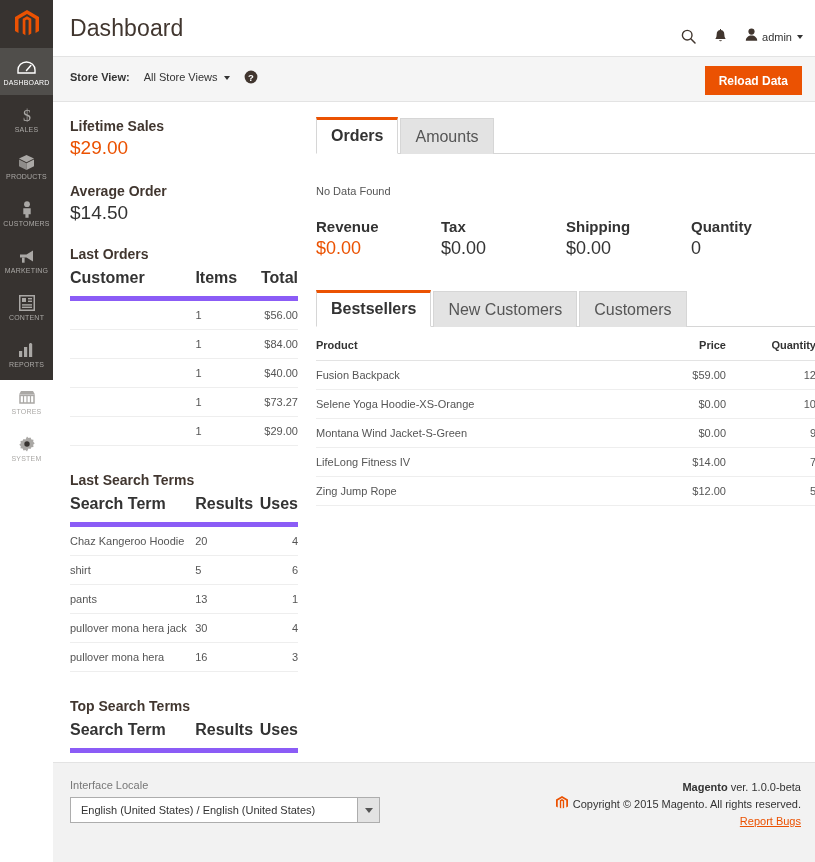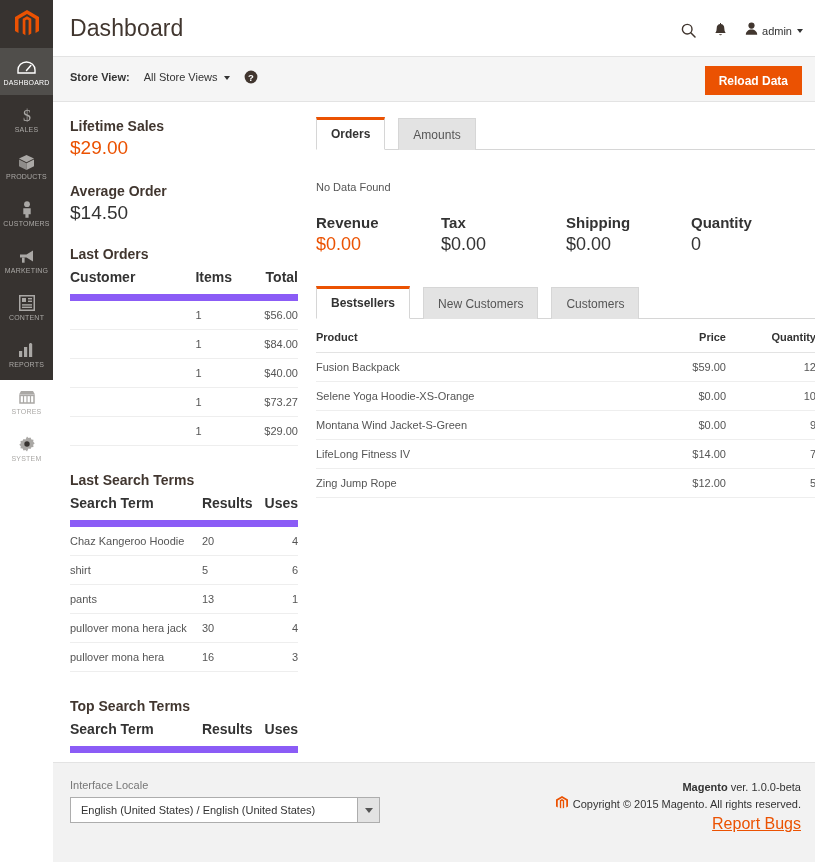--- a/index.html
+++ b/index.html
@@ -48,21 +48,21 @@
   .topbar {
     height: 56px; position: relative;
     padding: 0 15px 0 17px;
     display: flex; align-items: center;
   }
   .page-title {
     font-size: 23px; font-weight: 400; color: #41362f;
     letter-spacing: .1px;
   }
   .topbar-right {
-    position: absolute; right: 12px; top: 22px;
+    position: absolute; right: 12px; top: 28px;
     display: flex; align-items: center; gap: 18px;
   }
   .icon-btn { cursor: pointer; display:flex; align-items:center; color:#41362f; }
   .admin-wrap { display:flex; align-items:center; gap:4px; cursor:pointer; }
   .admin-name { font-size: 11px; color: #333; }
   .caret-sm {
     width:0;height:0;border-left:3.5px solid transparent;border-right:3.5px solid transparent;
     border-top:4px solid #333; margin-left:1px;
   }
 
@@ -94,38 +94,38 @@
   
   .kpi-title { font-size: 14px; font-weight: bold; color: #41362f; margin-top: 2px; }
   .kpi-value { font-size: 19px; font-weight: 400; margin-top: 3px; line-height: 1.15; }
   .kpi-value.accent { color: #eb5202; }
   .kpi-value.dark { color: #333333; }
   .block-gap { height: 22px; }
 
   .sec-title { font-size: 14px; font-weight: bold; color: #41362f; margin-bottom: 7px; }
   table.tbl { width: 100%; border-collapse: collapse; }
   table.tbl th {
-    font-size: 14px; font-weight: bold; color: #333;
+    font-size: 16px; font-weight: bold; color: #333;
     text-align: left; padding: 0 0 9px 0;
-    border-bottom: 7px solid #8b5cf6;
+    border-bottom: 5px solid #8b5cf6;
   }
   table.tbl th.num, table.tbl td.num { text-align: right; }
   table.tbl th.mid, table.tbl td.mid { text-align: left; }
   table.tbl td {
     font-size: 11px; color: #555; padding: 8px 0 8px 0;
     border-bottom: 1px solid #eeeeee;
   }
   table.tbl tr:last-child td { border-bottom: 1px solid #eeeeee; }
 
   
   .tabs { display: flex; align-items: flex-end; position: relative; border-bottom: 1px solid #d6d6d6; }
   .tab {
-    font-size: 12px; padding: 9px 14px 8px 14px; cursor: pointer;
+    font-size: 16px; padding: 9px 14px 8px 14px; cursor: pointer;
     background: #e3e3e3; border: 1px solid #d6d6d6; border-bottom: none;
-    color: #555; margin-right: 13px; position: relative; top: 1px;
+    color: #555; margin-right: 2px; position: relative; top: 1px;
   }
   .tab.active {
     background: #ffffff; color: #333; font-weight: bold;
     border-top: 3px solid #eb5202; padding-top: 7px;
     border-left:1px solid #d6d6d6; border-right:1px solid #d6d6d6;
     border-bottom: 1px solid #ffffff;
   }
   .tab-panel { padding-top: 16px; }
 
   .period-select { display:inline-flex; height: 27px; border:1px solid #adadad; background:#fff; }
@@ -163,21 +163,21 @@
     padding: 16px 15px 0 17px;
   }
   .locale-label { font-size: 11px; color: #777; margin-bottom: 6px; }
   .locale-select { display:flex; width: 310px; height: 26px; border:1px solid #adadad; background:#fff; }
   .locale-text { flex:1; display:flex; align-items:center; padding: 0 10px; font-size:11px; color:#333; }
   .locale-arrow { width: 22px; background:#e3e3e3; border-left:1px solid #adadad; display:flex;align-items:center;justify-content:center; }
   .foot-right { position:absolute; right: 14px; top: 18px; text-align: right; }
   .foot-ver { font-size: 11px; color: #333; }
   .foot-ver b { font-weight: bold; }
   .foot-copy { font-size: 11px; color: #333; margin-top: 3px; display:flex; align-items:center; justify-content:flex-end; gap:5px; }
-  .foot-bugs { font-size: 16px; color:#eb5202; text-decoration: underline; margin-top: 3px; cursor:pointer; display:block; }
+  .foot-bugs { font-size: 11px; color:#eb5202; text-decoration: underline; margin-top: 3px; cursor:pointer; display:block; }
 </style>
 </head>
 <body>
 
 <div class="page">
 
   <div class="sidebar">
     <div class="logo-cell">
       <svg width="24" height="28" viewBox="0 0 24 28">
         <path d="M12 0 L24 7 L24 21 L20.5 23 L20.5 9 L12 4 L3.5 9 L3.5 23 L0 21 L0 7 Z" fill="#eb5202"></path>

